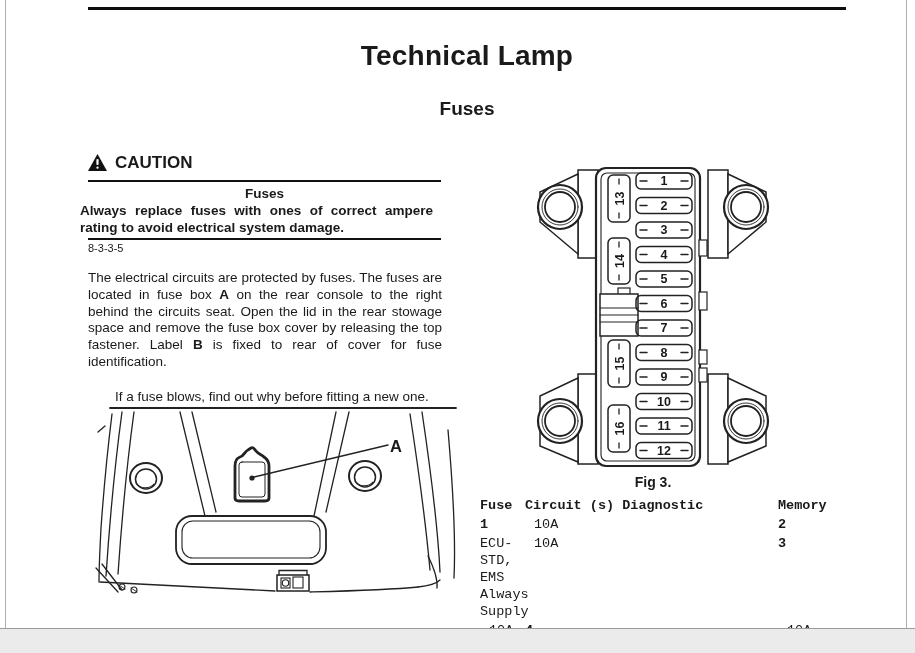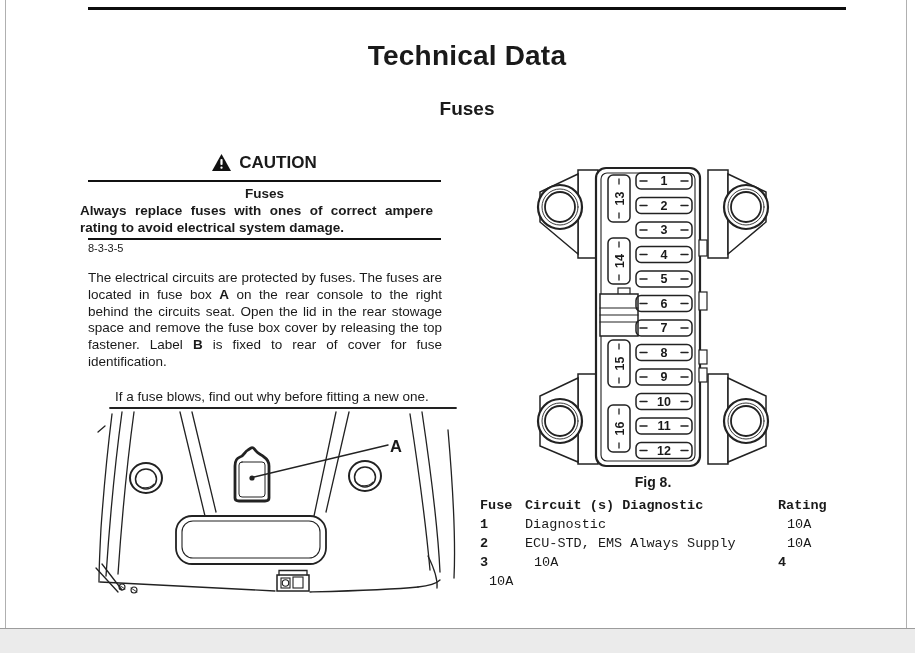--- a/index.html
+++ b/index.html
@@ -5,21 +5,21 @@
   * { margin:0; padding:0; box-sizing:border-box; }
   html,body { width:915px; height:653px; overflow:hidden; background:#fff;
               font-family:"Liberation Sans", sans-serif; color:#1a1a1a; }
   .page-edge { position:absolute; top:0; width:1px; height:628px; background:#b0b0b0; }
   .abs { position:absolute; }
   .top-rule { position:absolute; left:88px; top:7px; width:758px; height:3px; background:#0d0d0d; }
   .doc-title { position:absolute; left:88px; top:40px; width:758px; text-align:center;
                font-size:28px; font-weight:bold; letter-spacing:0.2px; }
   .doc-subtitle { position:absolute; left:88px; top:98px; width:758px; text-align:center;
                   font-size:19px; font-weight:bold; }
-  .caution-head { position:absolute; left:88px; top:153px; width:353px; text-align:center;
+  .caution-head { position:absolute; left:88px; top:153px; width:353px; 
                   font-size:17px; font-weight:bold; }
   .caution-head svg { vertical-align:-3px; margin-right:8px; }
   .rule { position:absolute; left:88px; width:353px; background:#111; }
   .caution-fuses { position:absolute; left:88px; top:186px; width:353px; text-align:center;
                    font-size:13.5px; font-weight:bold; }
   .caution-body { position:absolute; left:80px; top:203px; width:353px; font-size:13.5px;
                   font-weight:bold; text-align:justify; line-height:16.5px; }
   .code { position:absolute; left:88px; top:242px; font-size:11px; }
   .para { position:absolute; left:88px; width:354px; font-size:13.5px; line-height:16.8px;
           text-align:justify; }
@@ -35,21 +35,21 @@
   .toolbar { position:absolute; left:0; top:628px; width:915px; height:25px;
              background:#ebebeb; border-top:1px solid #9c9c9c; }
 </style>
 </head>
 <body>
 
 <div class="page-edge" style="left:5px;"></div>
 <div class="page-edge" style="left:906px;"></div>
 <div class="top-rule"></div>
 
-<div class="doc-title">Technical Data</div>
+<div class="doc-title">Technical Lamp</div>
 <div class="doc-subtitle">Fuses</div>
 
 <div class="caution-head"><svg width="19" height="17" viewBox="0 0 19 17">
       <polygon points="9.5,0 19,17 0,17" fill="#111"></polygon>
       <rect x="8.4" y="5" width="2.2" height="6" rx="1" fill="#fff"></rect>
       <rect x="8.4" y="12.6" width="2.2" height="2.2" rx="1" fill="#fff"></rect>
     </svg><span>CAUTION</span></div>
 <div class="rule" style="top:180px; height:2px;"></div>
 <div class="caution-fuses">Fuses</div>
 <div class="caution-body">Always replace fuses with ones of correct ampere rating to avoid electrical system damage.</div>
@@ -183,29 +183,28 @@
     <text x="156" y="121.3" text-anchor="middle" font-size="12.5" font-weight="bold" stroke="none">5</text>
     <text x="156" y="145.8" text-anchor="middle" font-size="12.5" font-weight="bold" stroke="none">6</text>
     <text x="156" y="170.3" text-anchor="middle" font-size="12.5" font-weight="bold" stroke="none">7</text>
     <text x="156" y="194.8" text-anchor="middle" font-size="12.5" font-weight="bold" stroke="none">8</text>
     <text x="156" y="219.3" text-anchor="middle" font-size="12.5" font-weight="bold" stroke="none">9</text>
     <text x="156" y="243.8" text-anchor="middle" font-size="12.5" font-weight="bold" stroke="none">10</text>
     <text x="156" y="268.3" text-anchor="middle" font-size="12.5" font-weight="bold" stroke="none">11</text>
     <text x="156" y="292.8" text-anchor="middle" font-size="12.5" font-weight="bold" stroke="none">12</text>
   </g>
 </svg>
-<div class="fig-caption" style="left:508px; top:474px; width:290px;">Fig 8.</div>
+<div class="fig-caption" style="left:508px; top:474px; width:290px;">Fig 3.</div>
 
 <div class="ftable">
   <div class="hdr">Fuse</div>
   <div class="hdr">Circuit (s) Diagnostic</div>
-  <div class="hdr">Rating</div>
+  <div class="hdr">Memory</div>
 
   <div class="fuse-no">1</div>
-  <div>Diagnostic</div>
   <div class="rating-val">10A</div>
 
   <div class="fuse-no">2</div>
   <div>ECU-STD, EMS Always Supply</div>
   <div class="rating-val">10A</div>
 
   <div class="fuse-no">3</div>
   <div class="rating-val">10A</div>
 
   <div class="fuse-no">4</div>

